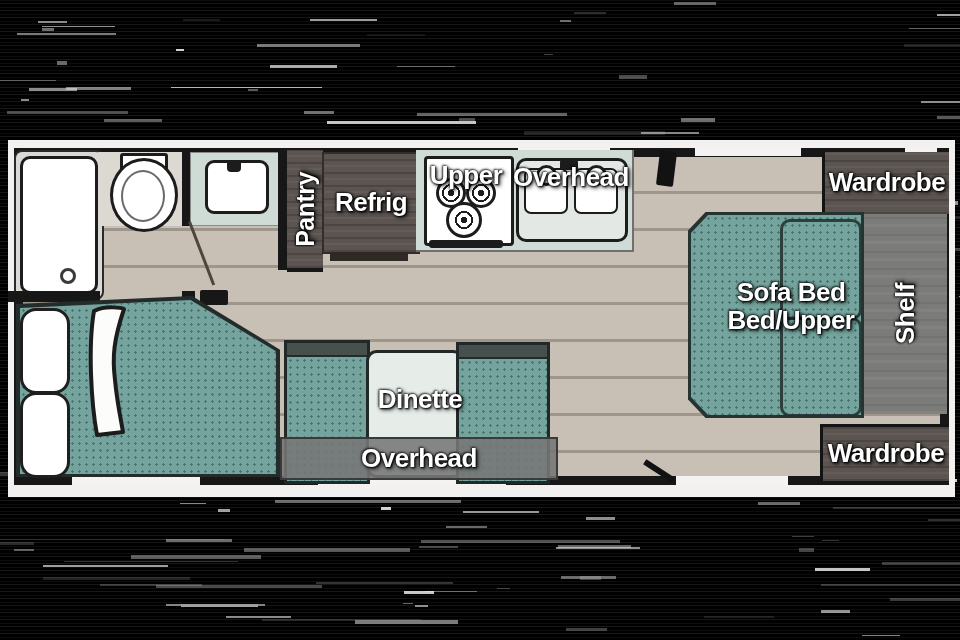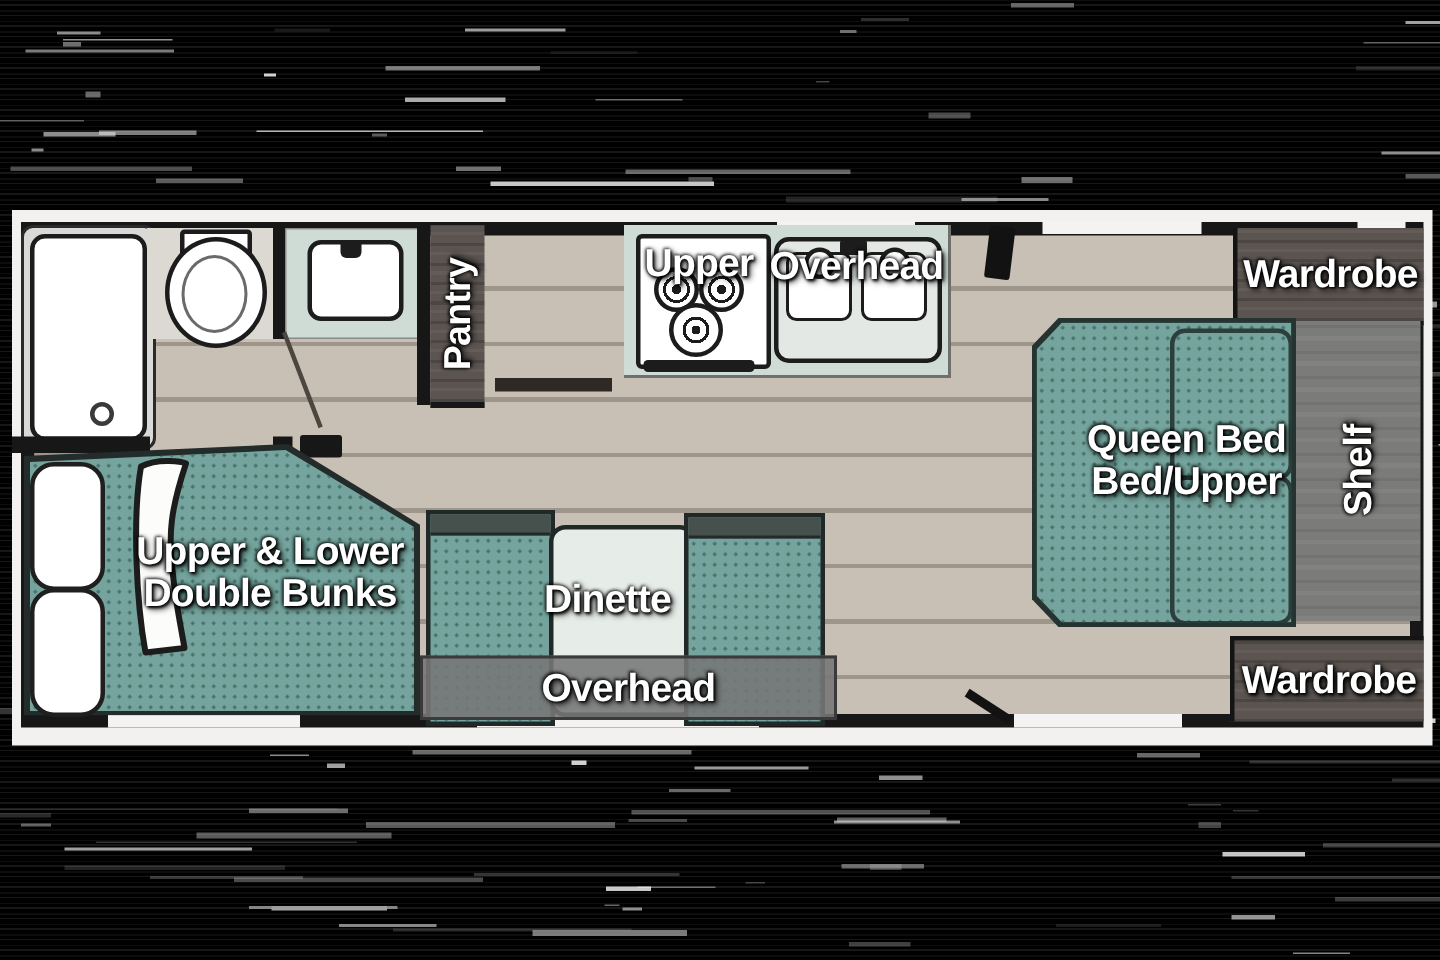--- a/index.html
+++ b/index.html
@@ -114,21 +114,21 @@
   #q-pillow-2{left:89px;top:102px;width:76px;height:94px;}
   #queen-label{left:676px;top:139px;width:214px;}
   #wardrobe-bottom{left:812px;top:284px;width:126px;height:54px;border-left:3px solid #141414;border-top:3px solid #141414;display:flex;align-items:center;justify-content:center;}
 
   
   .bench{position:absolute;border:3px solid #202927;}
   .bench::before{content:"";position:absolute;left:0;right:0;top:0;height:12px;background:#46514e;border-bottom:2px solid #222b29;}
   #bench-left{left:276px;top:200px;width:80px;height:138px;}
   #bench-right{left:448px;top:202px;width:88px;height:136px;}
   #dinette-table{left:358px;top:210px;width:92px;height:122px;background:#e6ede9;border:3px solid #202927;border-radius:11px;}
-  #dinette-label{left:297px;top:246px;width:200px;text-align:center;}
+  #dinette-label{left:312px;top:246px;width:200px;text-align:center;}
   #dinette-overhead{left:272px;top:297px;width:274px;height:39px;background:rgba(118,118,118,.88);border:2px solid #3a3a3a;display:flex;align-items:center;justify-content:center;}
 
   
   #bunk-outer{left:8px;top:156px;width:264px;height:181px;background:#232c2a;
     clip-path:polygon(0 4.4%,66.7% 0,100% 29.7%,100% 100%,0 100%);}
   #bunk-inner{left:4px;top:4px;width:256px;height:174px;
     clip-path:polygon(0 4.6%,66.6% 0,100% 29.5%,100% 100%,0 100%);}
   .b-pillow{position:absolute;width:44px;height:80px;border:3px solid #1f1f1f;border-radius:16px;background:#fff;}
   #b-pillow-1{left:12px;top:168px;}
   #b-pillow-2{left:12px;top:252px;}
@@ -356,20 +356,23 @@
   <div id="bath-faucet" class="abs"></div>
   <div id="bath-door-swing" class="abs"></div>
   <div id="bath-bottom-wall" class="abs"></div>
   <div id="latch-a" class="abs"></div>
   <div id="latch-b" class="abs"></div>
 
   <div id="pantry-wall" class="abs"></div>
   <div id="pantry" class="abs grain">
     <span class="lbl lbl-v" style="font-size:25px;">Pantry</span>
   </div>
+  <div id="refrig" class="abs grain">
+    <span class="lbl">Refrig</span>
+  </div>
   <div id="refrig-base" class="abs"></div>
   <div id="counter" class="abs"></div>
   <div id="stove" class="abs outline"></div>
   <div id="burner-1" class="abs burner"></div>
   <div id="burner-2" class="abs burner"></div>
   <div id="burner-3" class="abs burner"></div>
   <div id="oven-handle" class="abs"></div>
   <div id="micro-label" class="abs lbl">Upper</div>
   <div id="sink-unit" class="abs"></div>
   <div id="basin-left" class="abs basin"></div>
@@ -386,21 +389,21 @@
   <div id="shelf" class="abs">
     <span class="lbl lbl-v">Shelf</span>
   </div>
   <div id="queen-bed-outer" class="abs">
     <div id="queen-bed-inner" class="abs teal">
       <div id="q-pillow-1" class="q-pillow"></div>
       <div id="q-pillow-2" class="q-pillow"></div>
     </div>
   </div>
   <div id="queen-label" class="abs lbl">
-    <div>Queen Bed</div>
+    <div>Sofa Bed</div>
     <div>Bed/Upper</div>
   </div>
   <div id="wardrobe-bottom" class="abs grain">
     <span class="lbl">Wardrobe</span>
   </div>
 
   <div id="bench-left" class="abs bench teal"></div>
   <div id="dinette-table" class="abs"></div>
   <div id="bench-right" class="abs bench teal"></div>
   <div id="dinette-label" class="abs lbl">Dinette</div>
@@ -409,18 +412,14 @@
   </div>
 
   <div id="bunk-outer" class="abs">
     <div id="bunk-inner" class="abs teal"></div>
   </div>
   <div id="b-pillow-1" class="abs b-pillow"></div>
   <div id="b-pillow-2" class="abs b-pillow"></div>
   <svg id="blanket" class="abs" viewBox="0 0 56 136">
     <path d="M14,7 C26,1 42,4 44,5 C34,35 32,52 35,76 C37,98 41,116 43,128 L17,131 C11,98 8,42 14,7 Z" fill="#fcfcfb" stroke="#1c1c1c" stroke-width="4" stroke-linejoin="round"></path>
   </svg>
-  <div id="bunks-label" class="abs lbl">
-    <div>Upper &amp; Lower</div>
-    <div>Double Bunks</div>
-  </div>
   <div id="entry-door-bottom" class="abs"></div>
 </div>
 
 </body></html>

